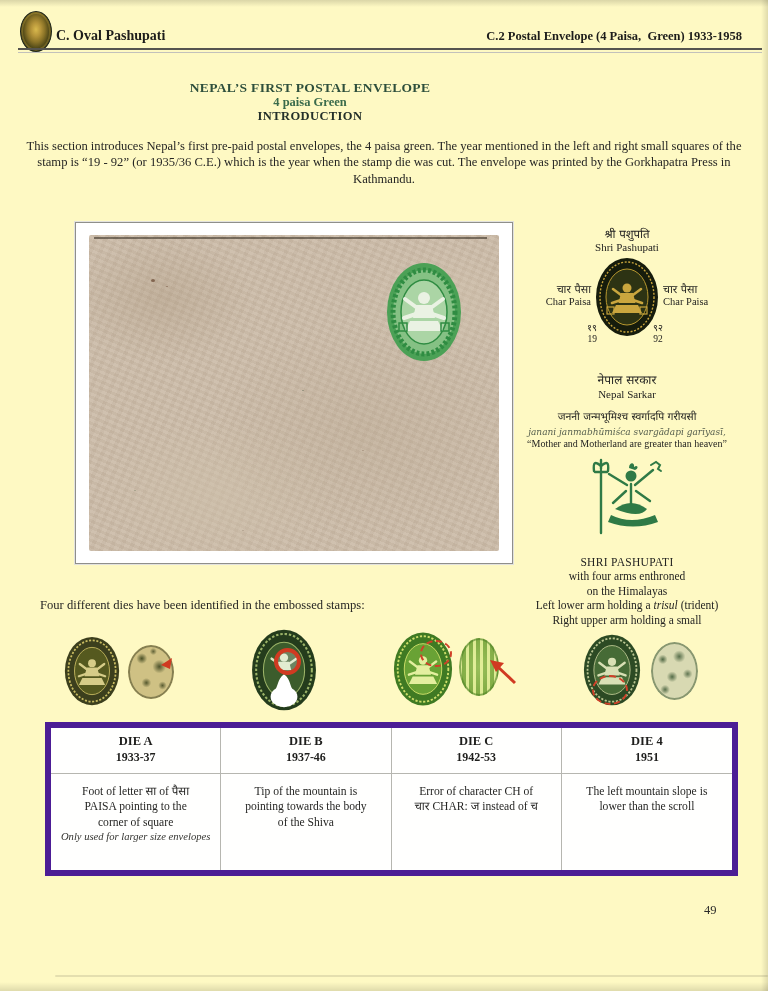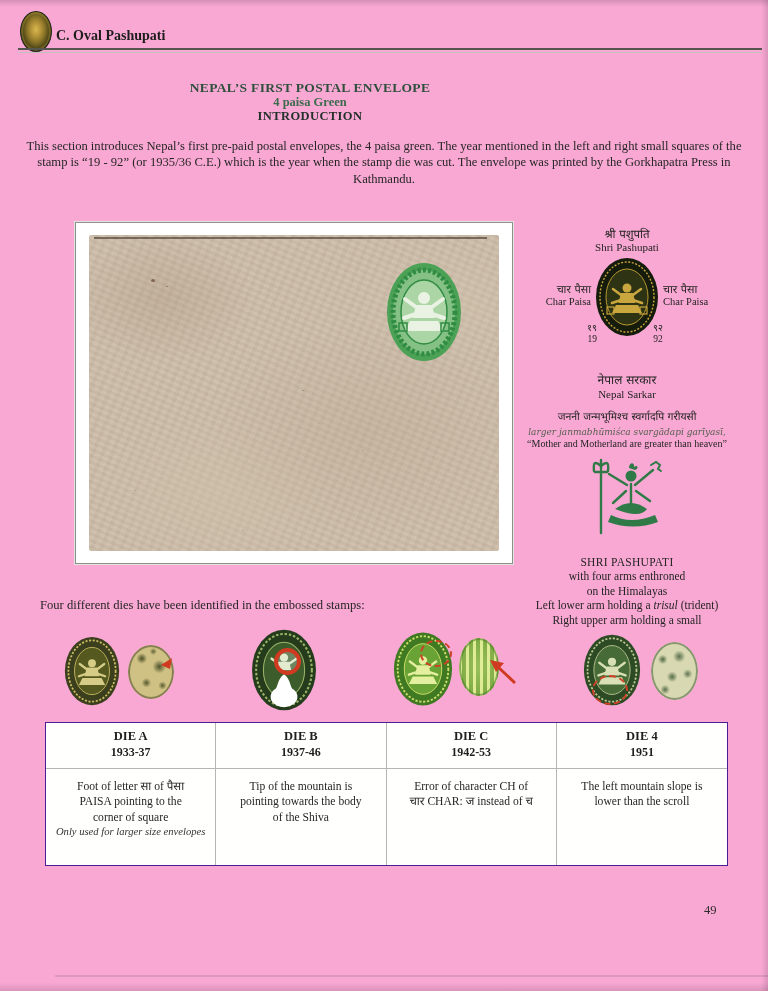--- a/index.html
+++ b/index.html
@@ -1,17 +1,17 @@
 <!DOCTYPE html>
 <html><head>
 <meta charset="utf-8">
 <style>
   html,body{margin:0;padding:0;}
   body{background:#e9e9e7;font-family:"Liberation Serif","DejaVu Serif","DejaVu Sans",serif;}
-  .page{position:relative;width:768px;height:991px;margin:0 auto;background:#f9a8d4;overflow:hidden;}
+  .page{position:relative;width:768px;height:991px;margin:0 auto;background:#fef9c3;overflow:hidden;}
   .edge-top{position:absolute;left:0;top:0;right:0;height:7px;background:linear-gradient(to bottom,rgba(0,0,0,.14),rgba(0,0,0,0));}
   .edge-right{position:absolute;right:0;top:0;bottom:0;width:7px;background:linear-gradient(to left,rgba(0,0,0,.12),rgba(0,0,0,0));}
   .edge-bottom{position:absolute;left:0;bottom:0;right:0;height:9px;background:linear-gradient(to top,rgba(0,0,0,.12),rgba(0,0,0,0));}
   .scan-line{position:absolute;left:55px;right:0;top:975px;height:2px;background:rgba(0,0,0,.10);border-radius:2px;}
 
   
   .logo{position:absolute;left:20px;top:11px;width:30px;height:39px;border-radius:50%;
     background:radial-gradient(ellipse at 50% 45%,#d8b94d 0%,#b6953a 22%,#8a7327 42%,#4a4416 64%,#1e2410 78%);
     border:1px solid #20261a;box-shadow:inset 0 0 0 2px rgba(200,165,60,.35);}
   .hdr-left{position:absolute;left:56px;top:28px;font-size:14px;font-weight:bold;color:#1d1d1b;}
@@ -84,21 +84,21 @@
       radial-gradient(circle 10px at 60% 25%,rgba(45,75,40,.75),transparent 62%),
       radial-gradient(circle 9px at 45% 60%,rgba(50,80,44,.8),transparent 60%),
       radial-gradient(circle 8px at 78% 55%,rgba(45,75,40,.7),transparent 60%),
       radial-gradient(circle 8px at 30% 82%,rgba(45,75,40,.75),transparent 60%);
     box-shadow:inset 0 0 0 2px rgba(55,85,45,.5);}
   .red-ring{position:absolute;border-radius:50%;border:4px solid #d03a21;background:rgba(255,255,255,.25);}
   .red-dash{position:absolute;border-radius:50%;border:2px dashed #d04028;}
   .arrow-svg{position:absolute;}
 
   
-  .die-table{position:absolute;left:45px;top:722px;width:681px;border:1px solid #4c1d95;background:#fffffe;}
+  .die-table{position:absolute;left:45px;top:722px;width:681px;border:6px solid #4c1d95;background:#fffffe;}
   .dt-row{display:grid;grid-template-columns:1fr 1fr 1fr 1fr;}
   .dt-head{border-bottom:1px solid #b6b6b0;}
   .dt-cell{border-right:1px solid #b6b6b0;text-align:center;padding:6px 8px 8px;}
   .dt-cell:last-child{border-right:none;}
   .dt-name{font-size:12.5px;font-weight:bold;color:#1f1f1d;}
   .dt-years{font-size:12px;font-weight:bold;color:#1f1f1d;margin-top:1px;}
   .dt-body .dt-cell{min-height:78px;padding-top:10px;}
   .dt-desc{font-size:11.6px;line-height:1.32;color:#262624;white-space:pre-line;}
   .dt-note{font-size:10.6px;font-style:italic;color:#33332f;margin-top:1px;}
 
@@ -108,20 +108,21 @@
 <body>
 
 <div class="page">
   <div class="edge-top"></div>
   <div class="edge-right"></div>
   <div class="edge-bottom"></div>
   <div class="scan-line"></div>
 
   <div class="logo"></div>
   <div class="hdr-left">C. Oval Pashupati</div>
+  <div class="hdr-right">C.2 Postal Envelope (4 Paisa,  Green) 1933-1958</div>
   <div class="rule1"></div>
   <div class="rule2"></div>
 
   <div class="t-center title-main">NEPAL’S FIRST POSTAL ENVELOPE</div>
   <div class="t-center title-sub">4 paisa Green</div>
   <div class="t-center title-section">INTRODUCTION</div>
   <div class="intro-par">This section introduces Nepal’s first pre-paid postal envelopes, the 4 paisa green. The year mentioned in the left and right small squares of the stamp is “19 - 92” (or 1935/36 C.E.) which is the year when the stamp die was cut. The envelope was printed by the Gorkhapatra Press in Kathmandu.</div>
 
   <div class="env-frame">
     <div class="envelope">
@@ -172,21 +173,21 @@
       </div>
       <div class="yr-right">
         <div class="dev">९२</div>
         <div>92</div>
       </div>
     </div>
 
     <div class="dev dg-issuer-dev">नेपाल सरकार</div>
     <div class="dg-issuer-en">Nepal Sarkar</div>
     <div class="dev dg-motto-dev">जननी जन्मभूमिश्च स्वर्गादपि गरीयसी</div>
-    <div class="dg-motto-tr">larger janmabhūmiśca svargādapi garīyasī,</div>
+    <div class="dg-motto-tr">janani janmabhūmiśca svargādapi garīyasī,</div>
     <div class="dg-motto-en">“Mother and Motherland are greater than heaven”</div>
 
     <svg class="shiva" width="84" height="92" viewBox="0 0 84 92">
       <g stroke="#2f7a46" fill="none" stroke-width="2.4" stroke-linecap="round">
         <line x1="16" y1="14" x2="16" y2="76"></line>
         <line x1="16" y1="12" x2="16" y2="3"></line>
         <path d="M9 14 C8 5 10 4 16 9"></path>
         <path d="M23 14 C24 5 22 4 16 9"></path>
         <line x1="10" y1="15" x2="22" y2="15"></line>
         <path d="M42 28 L24 17"></path>

